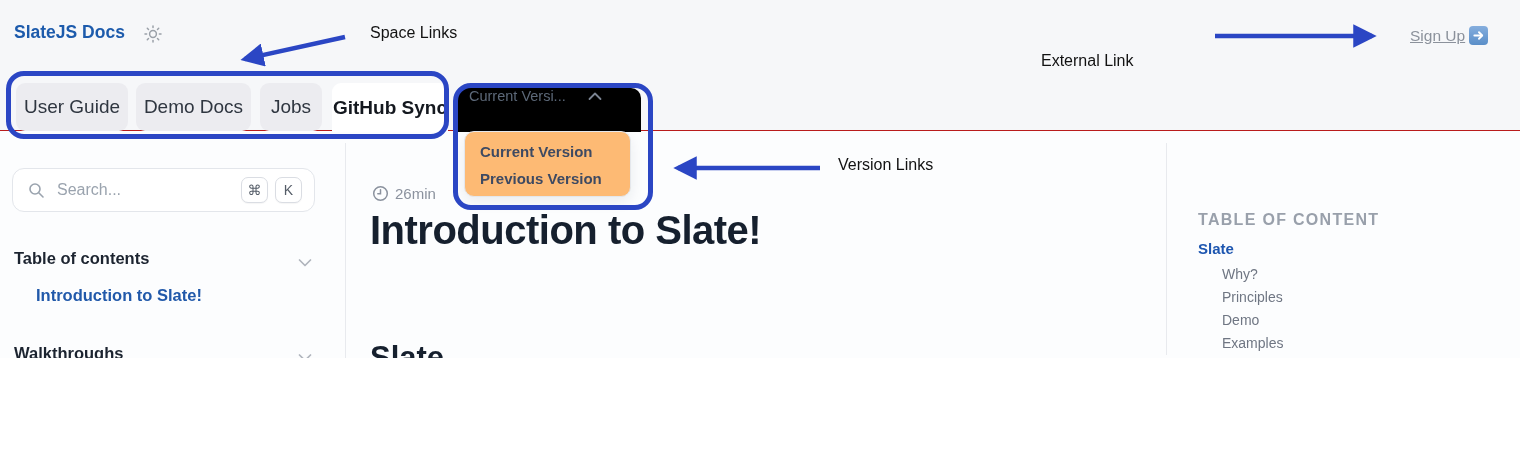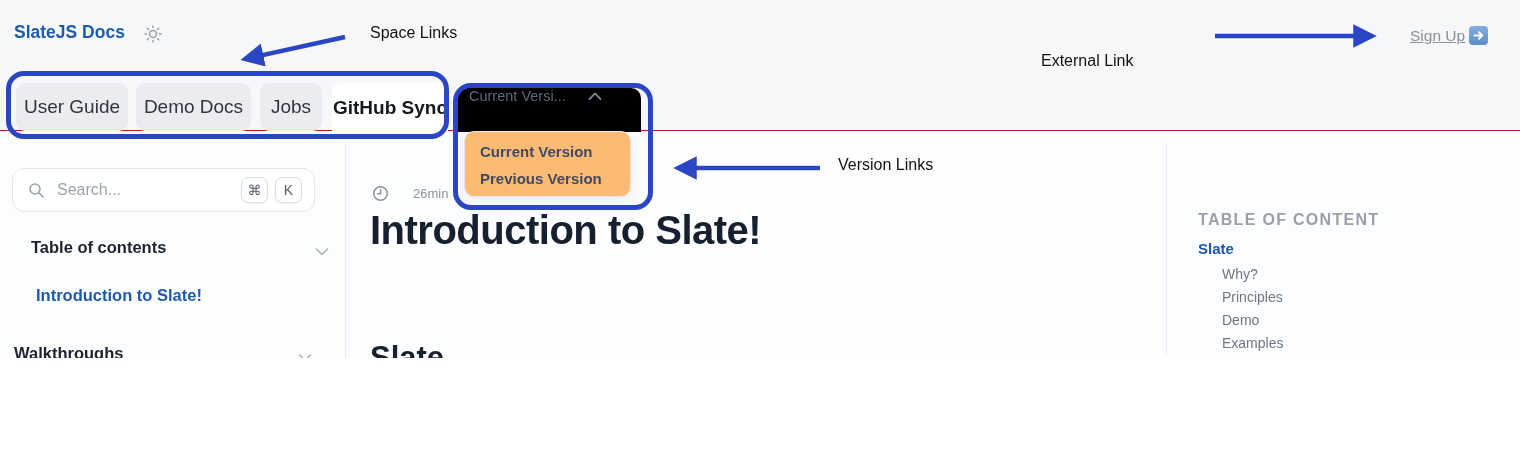--- a/index.html
+++ b/index.html
@@ -56,21 +56,21 @@
   .side-section { position:absolute; left:14px; width:300px; font-size:16.5px; font-weight:600;
                   color:#1c2430; cursor:pointer; }
   .side-section .chev { position:absolute; right:2px; top:3px; }
   .side-link { position:absolute; left:36px; font-size:16.5px; font-weight:bold; color:#2159aa;
                cursor:pointer; }
 
   .vdiv { position:absolute; width:1px; background:#e8eaee; }
 
   
   .readtime { position:absolute; left:372px; top:185px; display:flex; align-items:center;
-              color:#8b929e; font-size:13px;gap:18px; }
+              color:#8b929e; font-size:15px; }
   .readtime svg { margin-right:6px; }
   .h1 { position:absolute; left:370px; top:208px; font-size:40px; font-weight:800;
         letter-spacing:-0.5px; color:#16202e; }
   .h2partial { position:absolute; left:370px; top:340px; font-size:31px; font-weight:800;
                color:#16202e; }
 
   
   .toc-head { position:absolute; left:1198px; top:211px; font-size:16px; font-weight:600;
               letter-spacing:1.3px; color:#99a0ab; }
   .toc-link { position:absolute; cursor:pointer; }
@@ -142,21 +142,21 @@
         <svg width="17" height="17" viewBox="0 0 17 17" fill="none" stroke="#9aa3ae" stroke-width="1.6" stroke-linecap="round">
           <circle cx="7" cy="7" r="5"></circle>
             <line x1="11" y1="11" x2="15" y2="15"></line>
         </svg>
       </span>
       <input type="text" placeholder="Search..." style="">
       <span class="kbd cmd">⌘</span>
       <span class="kbd kk">K</span>
     </div>
 
-    <div class="side-section" style="top:238px;margin-left:17px;">
+    <div class="side-section" style="top:249px;">
       <span>Table of contents</span>
       <span class="chev">
         <svg width="14" height="9" viewBox="0 0 14 9" fill="none" stroke="#b0b5bd" stroke-width="1.7" stroke-linecap="round" stroke-linejoin="round">
           <polyline points="1.5,2 7,7.5 12.5,2"></polyline>
         </svg>
       </span>
     </div>
 
     <div class="side-link" style="top:286px;">Introduction to Slate!</div>
 

